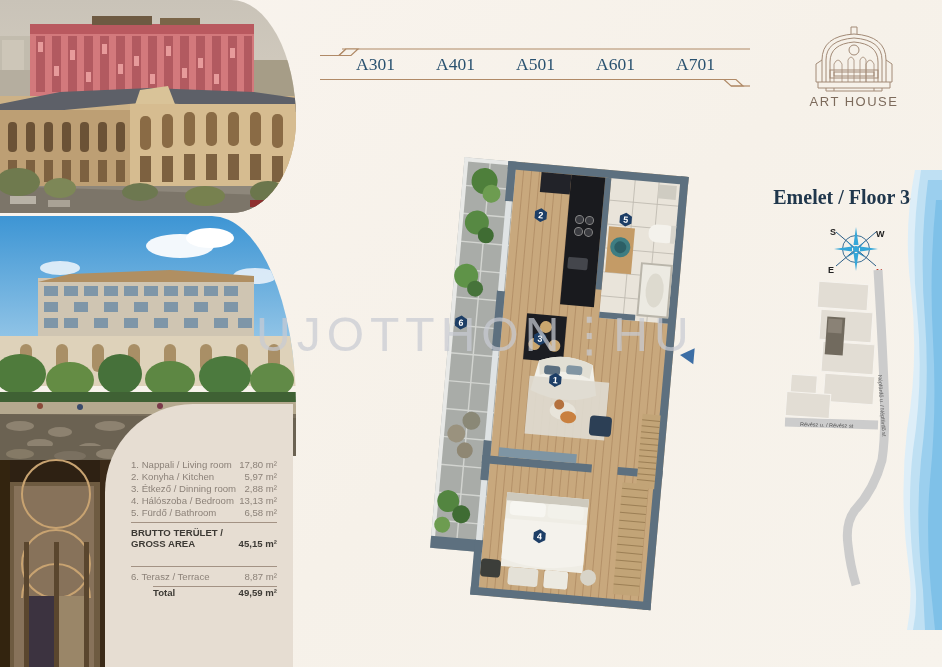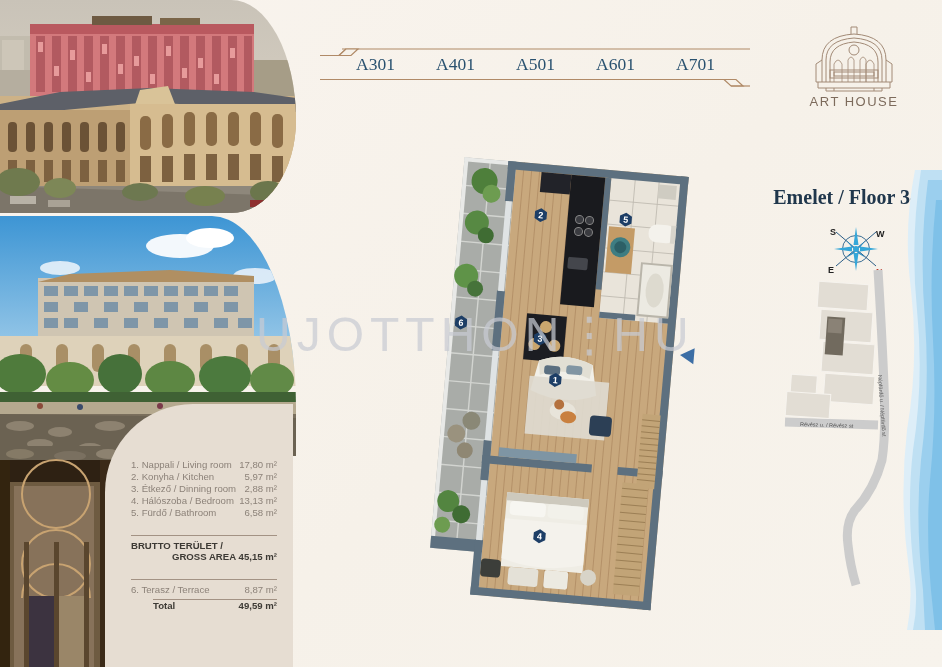--- a/index.html
+++ b/index.html
@@ -256,22 +256,22 @@
 
 <div class="abs" id="panel" style="left:105px;top:404px;width:188px;height:263px;background:#e6ddd2;border-top-left-radius:88px 88px;"></div>
 
 <div class="abs" id="roomlist" style="left:131px;top:459px;width:146px;font-size:9.6px;color:#8c8279;line-height:11.9px;">
   <div style="position:relative;">
     <div>1. Nappali / Living room<span style="position:absolute;right:0;">17,80 m²</span></div>
     <div style="position:relative;">2. Konyha / Kitchen<span style="position:absolute;right:0;">5,97 m²</span></div>
     <div style="position:relative;">3. Étkező / Dinning room<span style="position:absolute;right:0;">2,88 m²</span></div>
     <div style="position:relative;">4. Hálószoba / Bedroom<span style="position:absolute;right:0;">13,13 m²</span></div>
     <div style="position:relative;">5. Fürdő / Bathroom<span style="position:absolute;right:0;">6,58 m²</span></div>
-    <div style="border-top:1px solid #a39284;margin-top:16px;padding-top:4px;font-weight:bold;color:#3d3a35;">BRUTTO TERÜLET /</div>
-    <div style="position:relative;font-weight:bold;color:#3d3a35;text-align:center;">GROSS AREA<span style="position:absolute;right:0;">45,15 m²</span></div>
+    <div style="border-top:1px solid #a39284;margin-top:3px;padding-top:4px;font-weight:bold;color:#3d3a35;">BRUTTO TERÜLET /</div>
+    <div style="position:relative;font-weight:bold;color:#3d3a35;">GROSS AREA<span style="position:absolute;right:0;">45,15 m²</span></div>
     <div style="border-top:1px solid #a39284;margin-top:16px;padding-top:4px;position:relative;">6. Terasz / Terrace<span style="position:absolute;right:0;">8,87 m²</span></div>
     <div style="border-top:1px solid #a39284;margin-top:3px;position:relative;font-weight:bold;color:#3d3a35;margin-left:22px;">Total<span style="position:absolute;right:0;">49,59 m²</span></div>
   </div>
 </div>
 
 <div class="abs" id="menu" style="left:320px;top:40px;width:430px;height:52px;">
   <svg width="430" height="52" viewBox="0 0 430 52" xmlns="http://www.w3.org/2000/svg">
     <g stroke="#b08a67" stroke-width="1.2" fill="none">
       <path d="M22 9 L430 9"></path>
       <path d="M0 15.5 L19 15.5 L26 9"></path>

